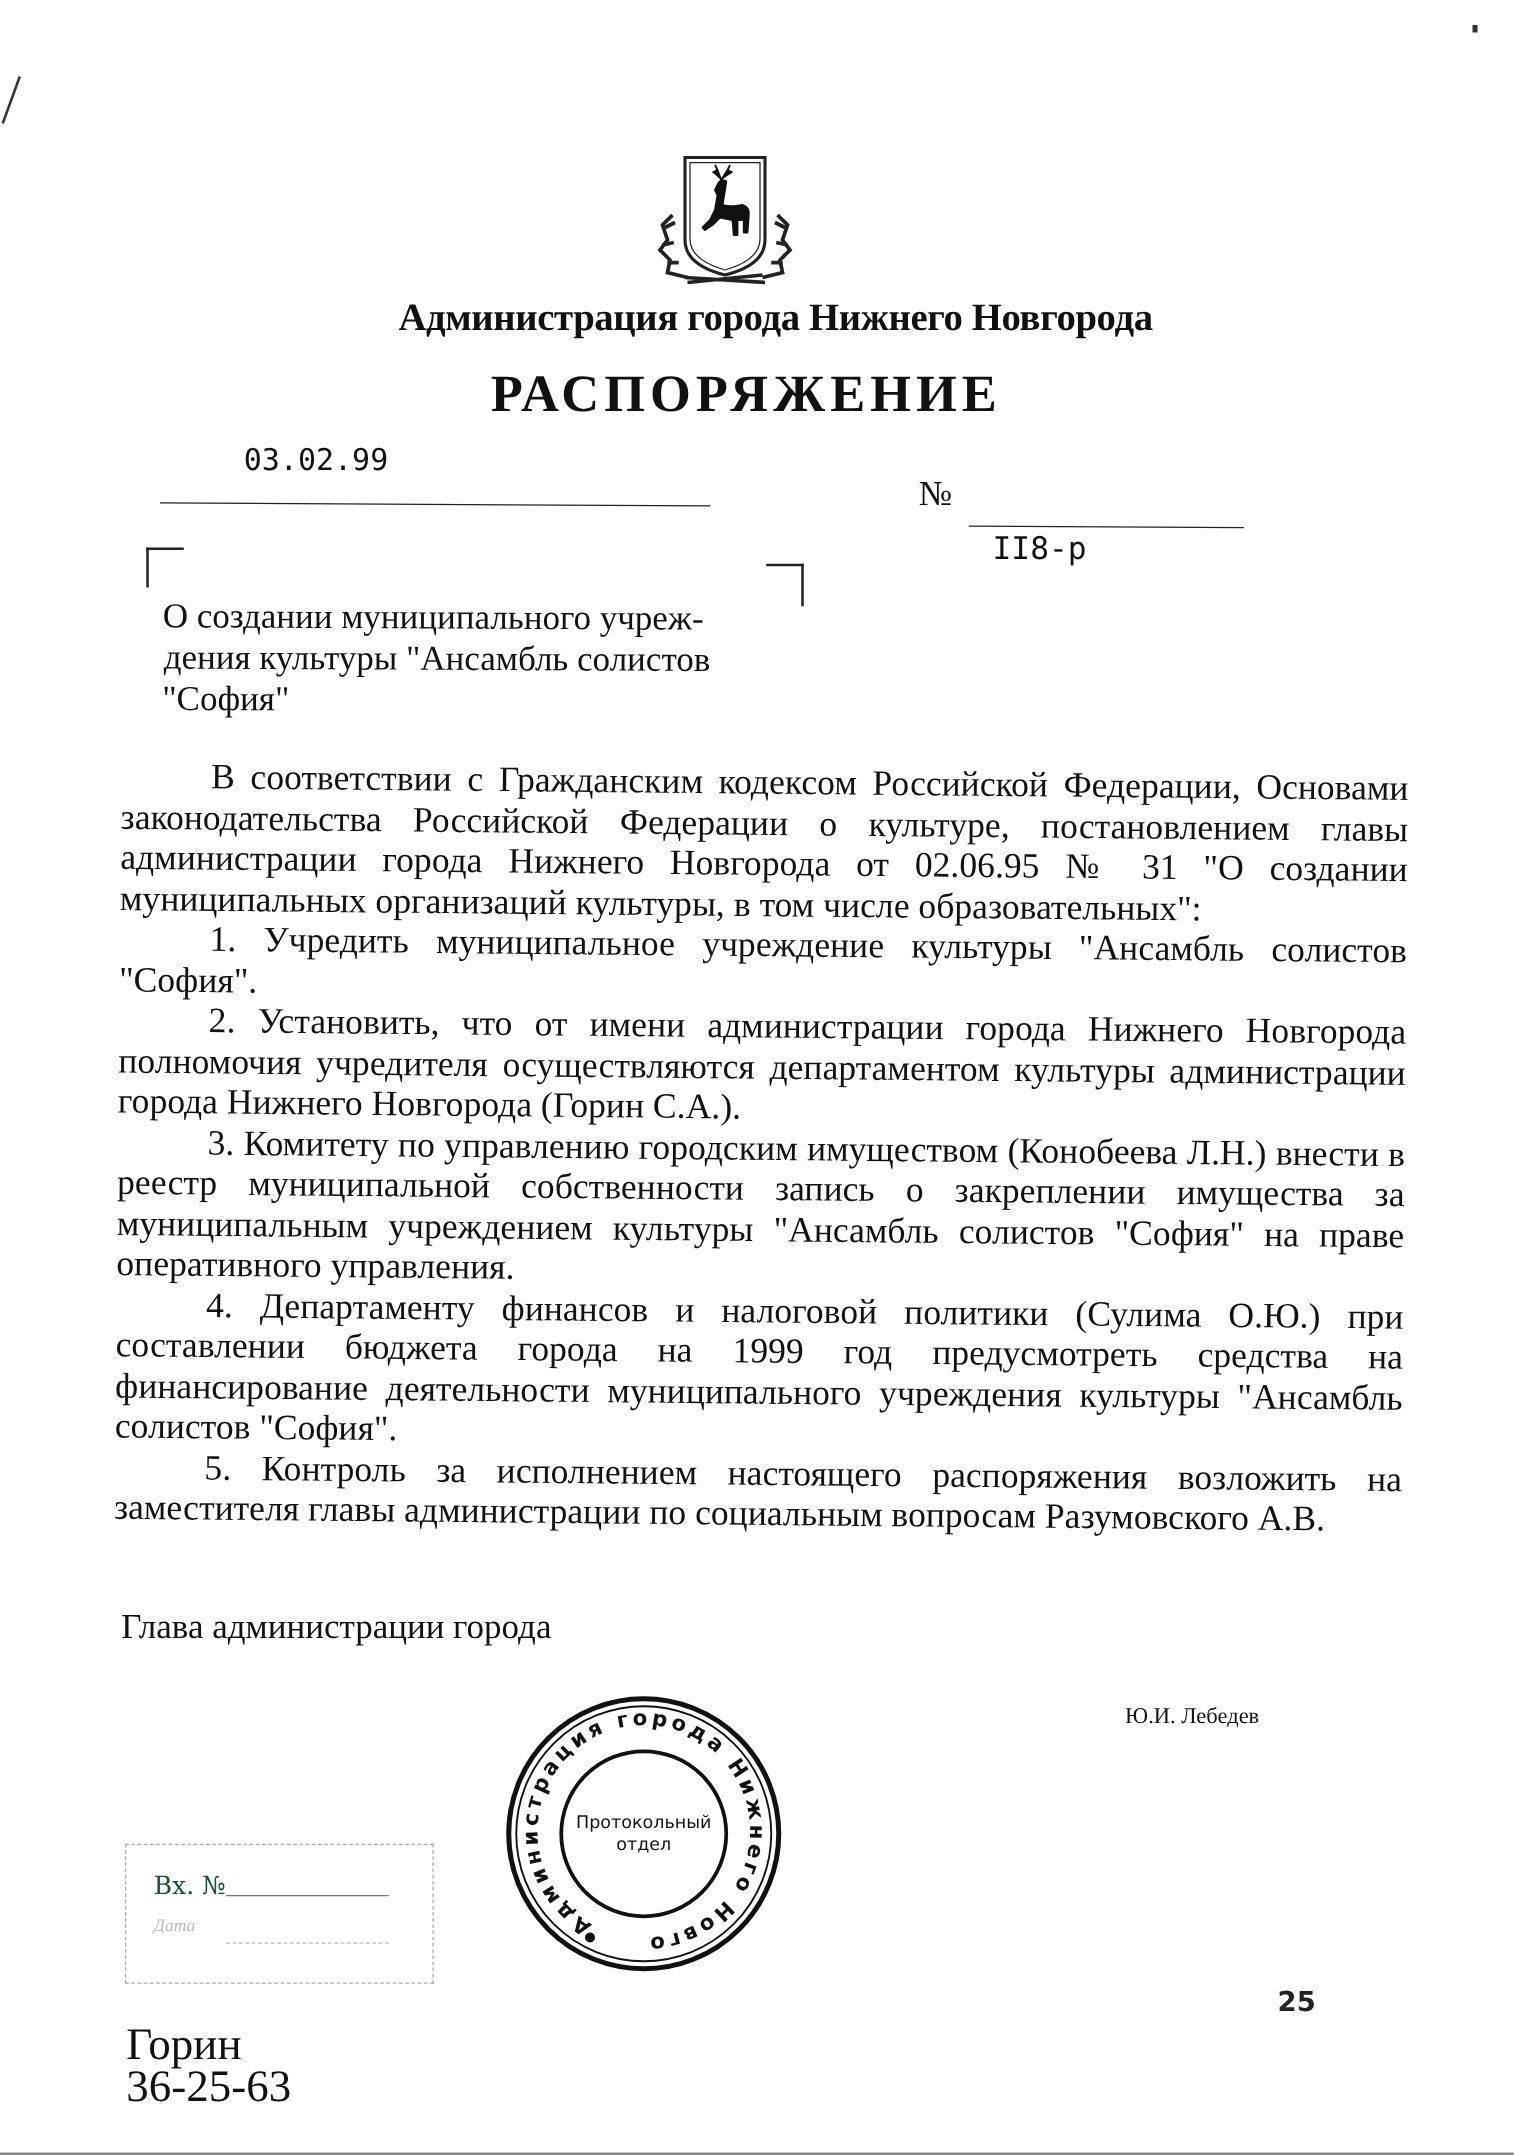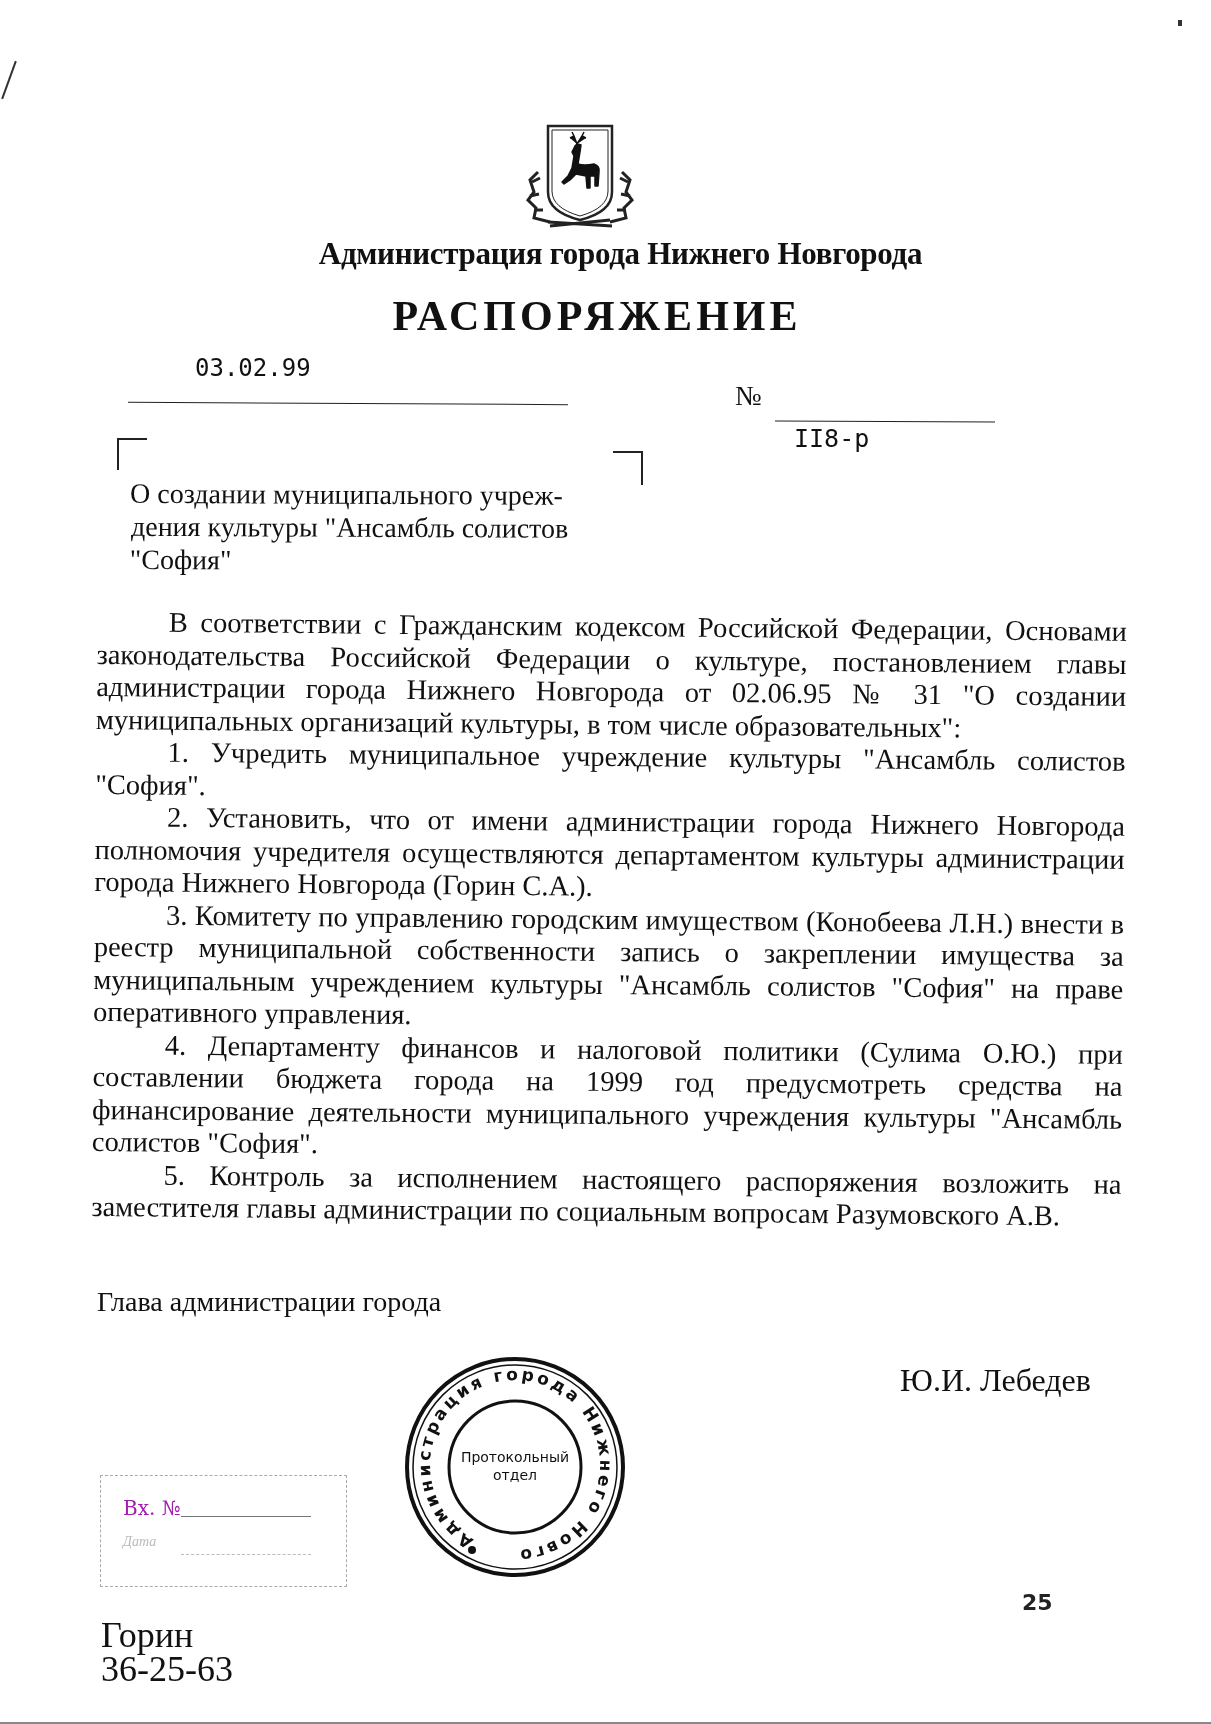--- a/index.html
+++ b/index.html
@@ -15,24 +15,24 @@
   .num { left: 794px; top: 378px; font-family: "DejaVu Sans Mono", "Liberation Mono", monospace; font-size: 25px; margin-top: 46px; }
   .num-line { left: 775px; top: 421px; width: 220px; border-top: 1.5px solid #222; transform: rotate(0.3deg); }
   .corner-tl { left: 117px; top: 438px; width: 28px; height: 30px; border-top: 2px solid #222; border-left: 2px solid #222; }
   .corner-tr { left: 613px; top: 451px; width: 28px; height: 32px; border-top: 2px solid #222; border-right: 2px solid #222; }
   .subject { left: 130px; top: 478px; width: 520px; font-size: 28px; line-height: 33px; transform: rotate(0.25deg); }
   .subject div { white-space: nowrap; }
   .body { left: 97px; top: 606px; width: 1030px; font-size: 28.5px; line-height: 32.5px; transform: rotate(0.55deg); transform-origin: left top; }
   .body p { margin: 0; text-align: justify; text-align-last: left; }
   .body p.ind { text-indent: 72px; }
   .sign-left { left: 97px; top: 1286px; font-size: 28px; }
-  .sign-right { left: 900px; top: 1362px; font-size: 32px; }
+  .sign-right { left: 900px; top: 1362px; font-size: 18px; }
   .stamp-circle { left: 400px; top: 1350px; width: 230px; height: 235px; }
   .in-stamp { left: 100px; top: 1475px; width: 245px; height: 110px; border: 1.5px dashed #aaa; }
-  .in-stamp .l1 { position:absolute; left: 22px; top: 20px; font-size: 20px; color: #a21caf; font-family: "DejaVu Serif", serif; }
+  .in-stamp .l1 { position:absolute; left: 22px; top: 20px; font-size: 20px; color: #14532d; font-family: "DejaVu Serif", serif; }
   .in-stamp .l2 { position:absolute; left: 22px; top: 58px; font-size: 14px; color: #bbb; font-style: italic; }
   .in-stamp .u1 { position:absolute; left: 80px; top: 40px; width: 130px; border-top: 1.5px solid #777; }
   .in-stamp .u2 { position:absolute; left: 80px; top: 78px; width: 130px; border-top: 1px dashed #bbb; }
   .pagenum { left: 1022px; top: 1590px; font-family: "DejaVu Sans", sans-serif; font-weight: bold; font-size: 22px; color: #222; text-align: center; }
   .exec { left: 82px; top: 1618px; font-size: 36px; line-height: 34px; margin-left: 19px; }
   .bottom-line { left: 0; top: 1722px; width: 1211px; border-top: 2px solid #888; }
   .mark { position: absolute; background: #333; }
 </style>
 </head>
 <body>

